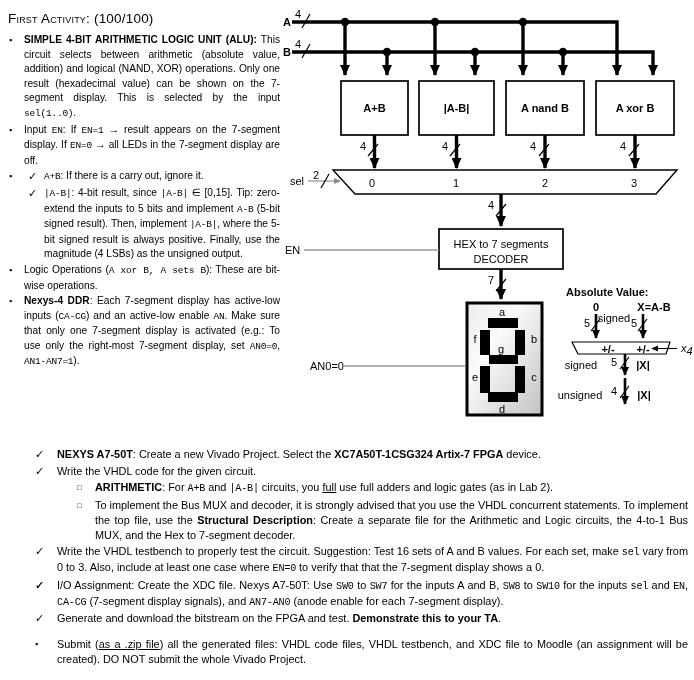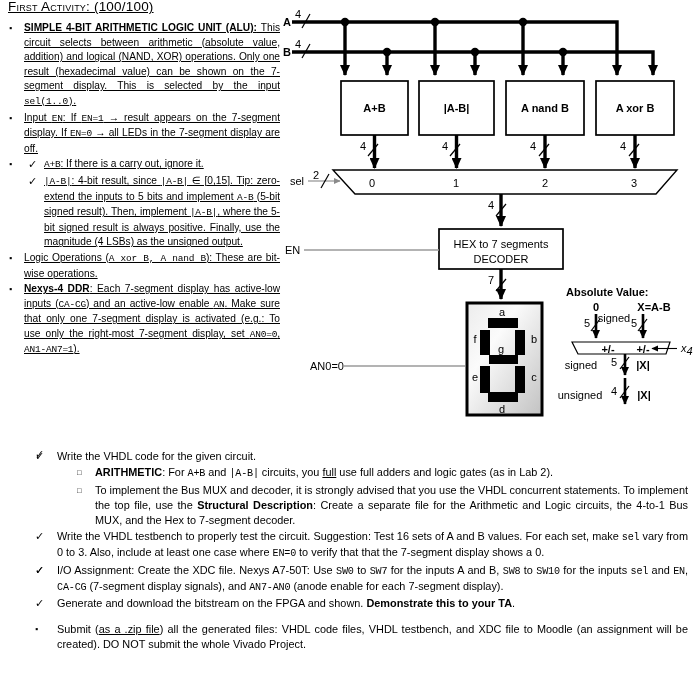--- a/index.html
+++ b/index.html
@@ -1,19 +1,19 @@
 <!DOCTYPE html>
 <html><head>
 <meta charset="utf-8">
 <style>
   html,body{margin:0;padding:0;background:#fff;}
   #page{position:relative;width:694px;height:680px;background:#ffffff;overflow:hidden;
         font-family:"Liberation Sans",sans-serif;color:#000;}
   
-  #intro{position:absolute;left:8px;top:0;width:272px;text-decoration:underline;}
+  #intro{position:absolute;left:8px;top:12px;width:272px;}
   .title{font-variant:small-caps;font-size:13.5px;line-height:14px;margin:0 0 7px 0;
          font-weight:400;letter-spacing:.2px;}
   .pi{position:relative;text-align:justify;font-size:10.2px;line-height:14.6px;margin-bottom:1px;}
   .lvl1{padding-left:16px;}
   .lvl2{padding-left:36px;}
   .pi .mk{position:absolute;left:1px;top:0;}
   .lvl2 .mk{left:20px;}
   
   #tasks{position:absolute;left:33px;top:447px;width:655px;}
   .pt{position:relative;text-align:justify;font-size:10.9px;line-height:15px;margin-bottom:1.5px;}
@@ -67,21 +67,21 @@
     <div class="pi lvl1">
       <span class="mk mk-bsq">▪</span>
     </div>
     <div class="pi lvl2">
       <span class="mk mk-chk">✓</span><span><span class="st-m">A+B</span><span>: If there is a carry out, ignore it.</span></span>
     </div>
     <div class="pi lvl2">
       <span class="mk mk-chk">✓</span><span><span class="st-m">|A-B|</span><span>: 4-bit result, since </span><span class="st-m">|A-B|</span><span> ∈ [0,15]. Tip: zero-extend the inputs to 5 bits and implement </span><span class="st-m">A-B</span><span> (5-bit signed result). Then, implement </span><span class="st-m">|A-B|</span><span>, where the 5-bit signed result is always positive. Finally, use the magnitude (4 LSBs) as the unsigned output.</span></span>
     </div>
     <div class="pi lvl1">
-      <span class="mk mk-bsq">▪</span><span><span>Logic Operations (</span><span class="st-m">A xor B, A nand B</span><span>): These are bit-wise operations.</span></span>
+      <span class="mk mk-bsq">▪</span><span><span>Logic Operations (</span><span class="st-m">A xor B, A sets B</span><span>): These are bit-wise operations.</span></span>
     </div>
     <div class="pi lvl1">
       <span class="mk mk-bsq">▪</span><span><span class="st-b">Nexys-4 DDR</span><span>: Each 7-segment display has active-low inputs (</span><span class="st-m">CA-CG</span><span>) and an active-low enable </span><span class="st-m">AN</span><span>. Make sure that only one 7-segment display is activated (e.g.: To use only the right-most 7-segment display, set </span><span class="st-m">AN0=0</span><span>, </span><span class="st-m">AN1-AN7=1</span><span>).</span></span>
     </div>
   </div>
 
   <svg id="diagram" width="694" height="445" viewBox="0 0 694 445" xmlns="http://www.w3.org/2000/svg">
     <defs>
       <marker id="ab" markerUnits="userSpaceOnUse" markerWidth="11" markerHeight="10" viewBox="0 0 11 10" refX="10" refY="5" orient="auto">
         <path d="M0,0 L11,5 L0,10 Z" fill="#000"></path>
@@ -228,41 +228,41 @@
       <line x1="625" y1="378" x2="625" y2="404" stroke="#000" stroke-width="2.6" marker-end="url(#am)"></line>
       <line class="slash" x1="620" y1="398" x2="629" y2="386"></line>
       <text class="tnum" x="614" y="395" text-anchor="middle">4</text>
       <text class="tlab" x="580" y="399" text-anchor="middle" font-size="10">unsigned</text>
       <text class="tmono" x="644" y="399" text-anchor="middle" font-size="10">|X|</text>
     </g>
   </svg>
 
   <div id="tasks">
     <div class="pt tl1">
-      <span class="mk mk-chk">✓</span>
+      <span class="mk mk-chk">✓</span><span><span class="st-b">NEXYS A7-50T</span><span>: Create a new Vivado Project. Select the </span><span class="st-b">XC7A50T-1CSG324 Artix-7 FPGA</span><span> device.</span></span>
     </div>
     <div class="pt tl1">
       <span class="mk mk-chk">✓</span><span><span>Write the VHDL code for the given circuit.</span></span>
     </div>
     <div class="pt tl2">
       <span class="mk mk-osq">□</span><span><span class="st-b">ARITHMETIC</span><span>: For </span><span class="st-m">A+B</span><span> and </span><span class="st-m">|A-B|</span><span> circuits, you </span><span class="st-u">full</span><span> use full adders and logic gates (as in Lab 2).</span></span>
     </div>
     <div class="pt tl2">
       <span class="mk mk-osq">□</span><span><span>To implement the Bus MUX and decoder, it is strongly advised that you use the VHDL concurrent statements. To implement the top file, use the </span><span class="st-b">Structural Description</span><span>: Create a separate file for the Arithmetic and Logic circuits, the 4-to-1 Bus MUX, and the Hex to 7-segment decoder.</span></span>
     </div>
     <div class="pt tl1">
       <span class="mk mk-chk">✓</span><span><span>Write the VHDL testbench to properly test the circuit. Suggestion: Test 16 sets of A and B values. For each set, make </span><span class="st-m">sel</span><span> vary from 0 to 3. Also, include at least one case where </span><span class="st-m">EN=0</span><span> to verify that that the 7-segment display shows a 0.</span></span>
     </div>
     <div class="pt tl1">
       <span class="mk mk-chk">✓</span>
     </div>
     <div class="pt tl1">
       <span class="mk mk-chk">✓</span><span><span>I/O Assignment: Create the XDC file. Nexys A7-50T: Use </span><span class="st-m">SW0</span><span> to </span><span class="st-m">SW7</span><span> for the inputs A and B, </span><span class="st-m">SW8</span><span> to </span><span class="st-m">SW10</span><span> for the inputs </span><span class="st-m">sel</span><span> and </span><span class="st-m">EN</span><span>, </span><span class="st-m">CA-CG</span><span> (7-segment display signals), and </span><span class="st-m">AN7-AN0</span><span> (anode enable for each 7-segment display).</span></span>
     </div>
     <div class="pt tl1">
-      <span class="mk mk-chk">✓</span><span><span>Generate and download the bitstream on the FPGA and shown. </span><span class="st-b">Demonstrate this to your TA</span><span>.</span></span>
+      <span class="mk mk-chk">✓</span><span><span>Generate and download the bitstream on the FPGA and test. </span><span class="st-b">Demonstrate this to your TA</span><span>.</span></span>
     </div>
     <div class="pt tl1 final">
       <span class="mk mk-bsq">▪</span><span><span>Submit (</span><span class="st-u">as a .zip file</span><span>) all the generated files: VHDL code files, VHDL testbench, and XDC file to Moodle (an assignment will be created). DO NOT submit the whole Vivado Project.</span></span>
     </div>
   </div>
 
 </div>
 
 </body></html>

